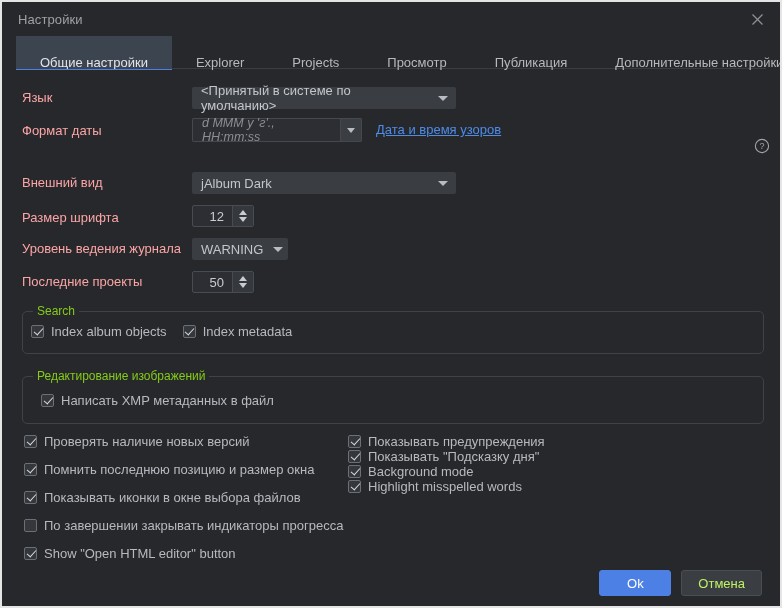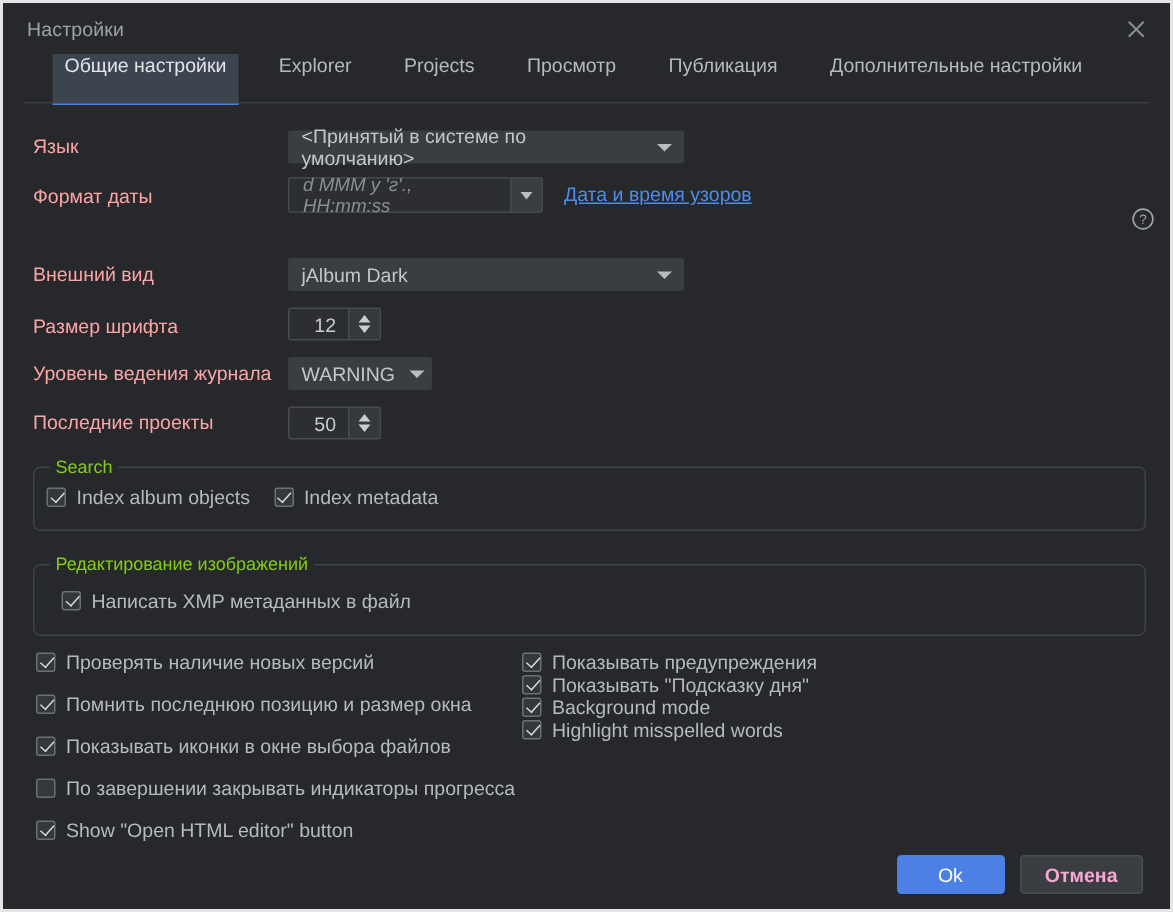--- a/index.html
+++ b/index.html
@@ -54,29 +54,28 @@
     position: relative;
     height: 34px;
     background: #26282c;
     display: flex;
     align-items: stretch;
     padding-left: 14px;
     box-sizing: border-box;
   }
   .tab {
     display: flex;
-    align-items: flex-start;
-    padding: 0 8px;
+    align-items: flex-end;
+    padding: 0 24px;
     font-size: 13px;
     color: #b6b9be;
     cursor: pointer;
     position: relative;
     background: transparent;
     white-space: nowrap;
-    margin-left: 19px;
   }
   .tab.active {
     background: #3c4450;
     color: #e3e5e8;
   }
   .tab.active::after {
     content: "";
     position: absolute;
     left: 0; right: 0; bottom: -2px;
     height: 3px;
@@ -308,23 +307,22 @@
     box-sizing: border-box;
     padding: 0 16px;
   }
   .btn.primary {
     background: #4d80e4;
     color: #ffffff;
     border: 1px solid #4d80e4;
   }
   .btn.secondary {
     background: #3a3d42;
-    color: #f9a8d4;
+    color: #bef264;
     border: 1px solid #4a4d52;
-    font-weight: bold;
   }
 </style>
 </head>
 <body>
 
 <div id="window">
 
   <div id="titlebar">
     <div id="title-text">Настройки</div>
     <div id="close-btn">

